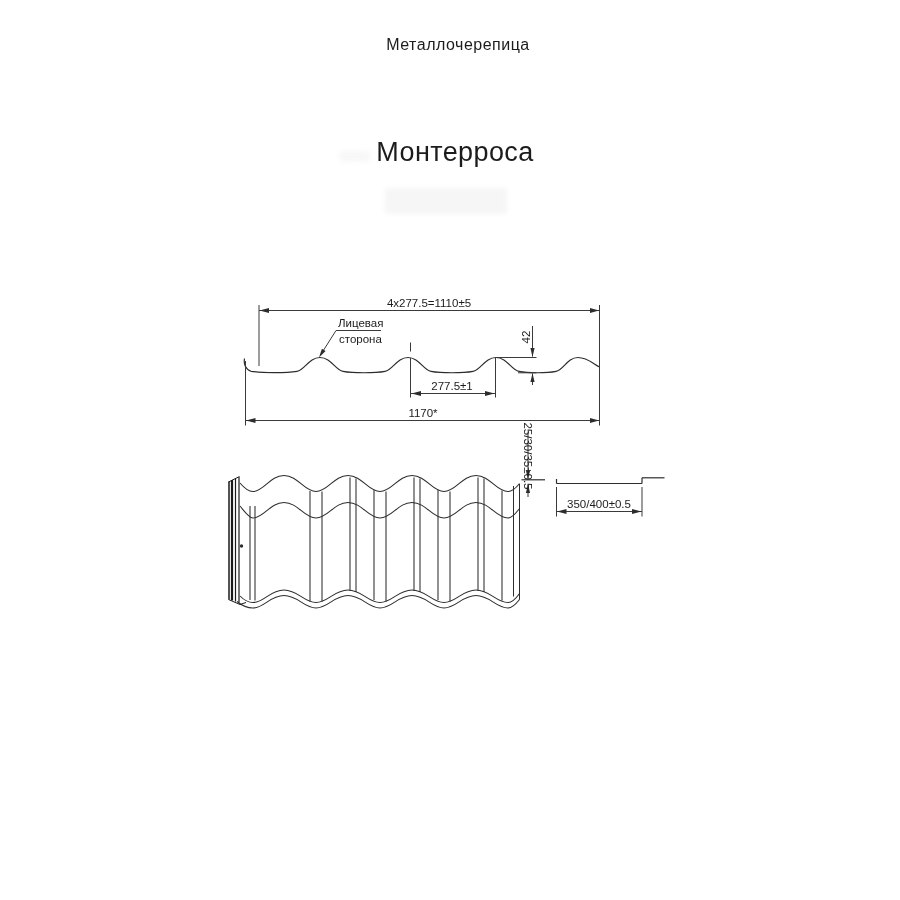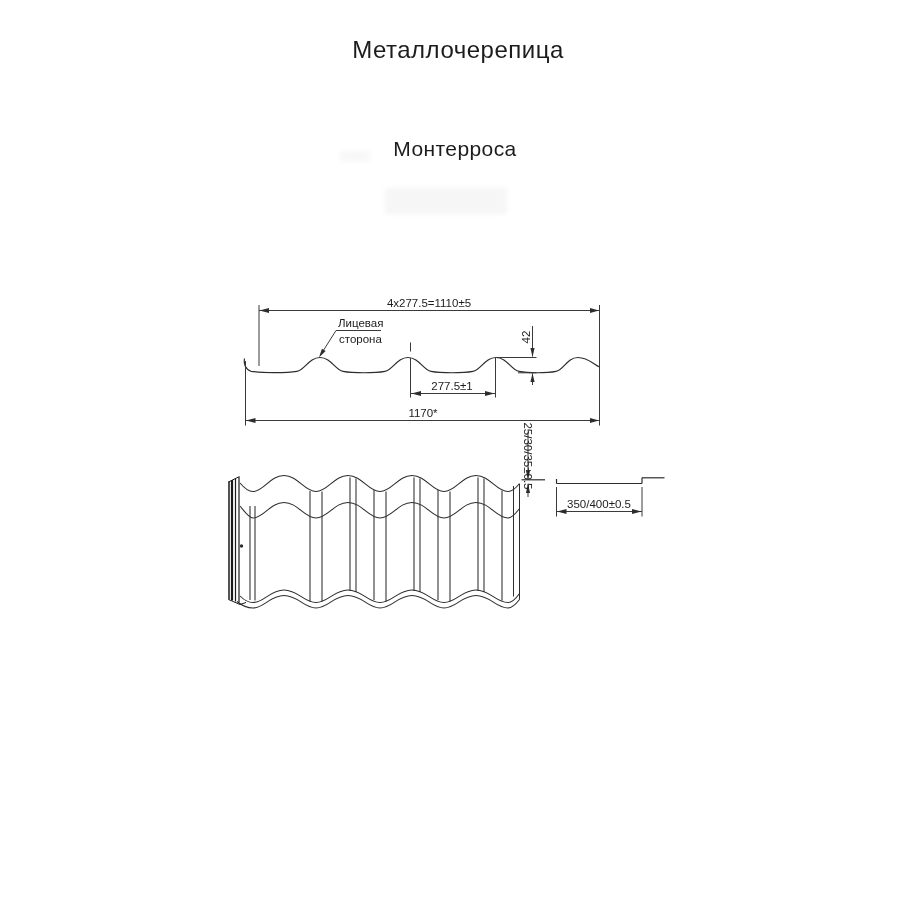--- a/index.html
+++ b/index.html
@@ -4,25 +4,25 @@
 <style>
   :root{
     --background:#ffffff; --line:#2d2d2d; --dimension-line:#3a3a3a;
     --text:#1c1c1c; --watermark-ghost:#f6f6f6;
   }
   *{margin:0;padding:0;box-sizing:border-box;}
   html,body{width:900px;height:900px;background:var(--background);overflow:hidden;}
   body{font-family:"Liberation Sans",sans-serif;color:var(--text);position:relative;}
   .page-title{
     position:absolute;top:36px;left:458px;transform:translateX(-50%);
-    font-size:24px;letter-spacing:.5px;white-space:nowrap;color:var(--text);
+    font-size:16px;letter-spacing:.5px;white-space:nowrap;color:var(--text);
   }
   .model-subtitle{
     position:absolute;top:137px;left:455px;transform:translateX(-50%);
-    font-size:21px;letter-spacing:.4px;white-space:nowrap;color:var(--text);
+    font-size:27px;letter-spacing:.4px;white-space:nowrap;color:var(--text);
   }
   .ghost{position:absolute;background:var(--watermark-ghost);filter:blur(2px);border-radius:3px;}
   .ghost-a{left:385px;top:188px;width:122px;height:26px;}
   .ghost-b{left:340px;top:151px;width:30px;height:11px;opacity:.8;}
   svg{position:absolute;left:0;top:0;}
   .thin{stroke:var(--dimension-line);stroke-width:1;fill:none;}
   .prof{stroke:var(--line);stroke-width:1.2;fill:none;}
   .persp{stroke:var(--line);stroke-width:1.05;fill:none;}
   .edge{stroke:#1a1a1a;fill:none;}
   .arr{fill:var(--line);stroke:none;}

